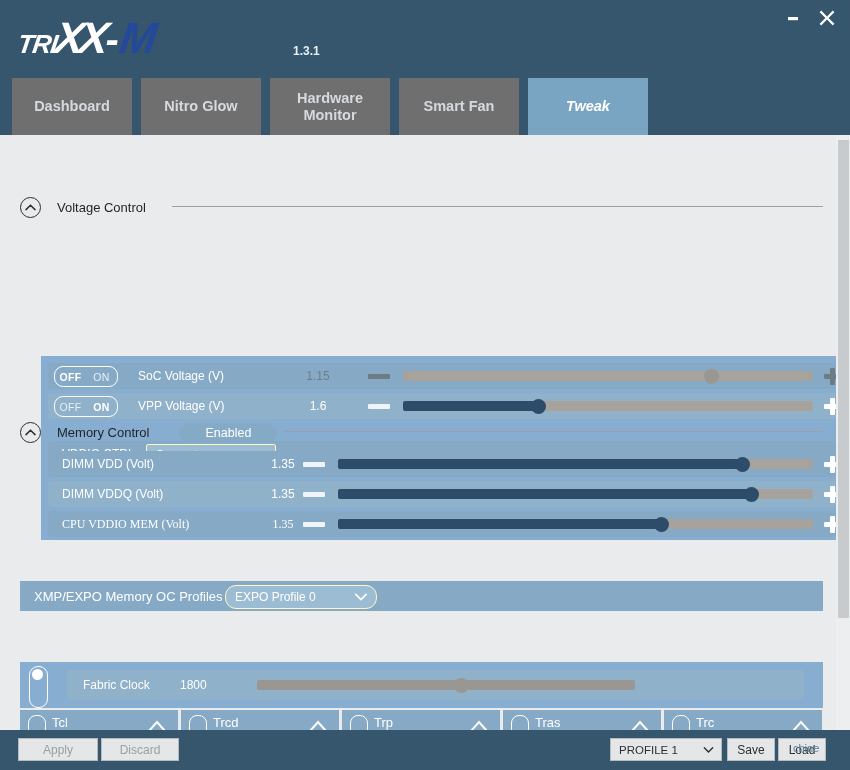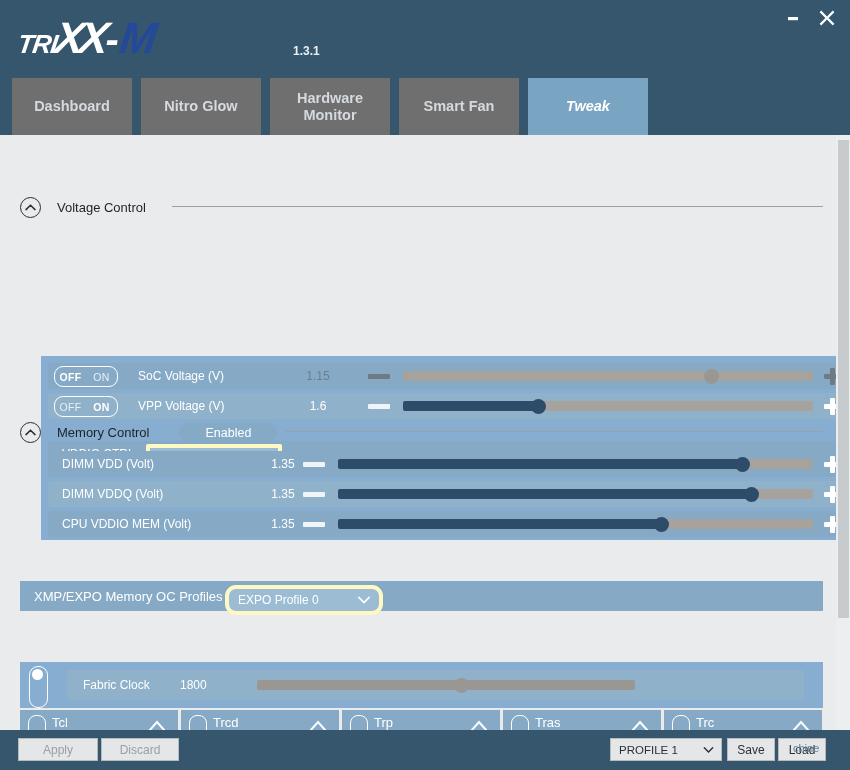--- a/index.html
+++ b/index.html
@@ -80,21 +80,21 @@
   .plus.on::before,.plus.on::after{background:#ffffff;}
 
   .slider{position:absolute;height:10px;border-radius:2px;cursor:pointer;}
   .strack{position:absolute;left:0;top:0;width:100%;height:10px;background:#a8a29d;border-radius:2px;}
   .sfill{position:absolute;left:0;top:0;height:10px;background:#2c4c6a;border-radius:2px;}
   .sknob{position:absolute;top:-2px;width:15px;height:15px;border-radius:50%;background:#2c4c6a;cursor:pointer;}
   .sknob.gray{background:#9a9793;}
 
   .vddio{position:absolute;left:7px;top:85px;width:789px;height:26px;background:#86aac6;border-radius:4px;}
   .vddio .lab{position:absolute;left:14px;top:6px;font-size:12px;color:#ffffff;}
-  .select{position:absolute;background:#9cbcd4;border:4px solid #fef9c3;border-radius:2px;
+  .select{position:absolute;background:#9cbcd4;border:1px solid #fef9c3;border-radius:2px;
           display:flex;align-items:center;cursor:pointer;}
   .select .txt{font-size:12px;color:#ffffff;padding-left:9px;}
   .select .chev{position:absolute;right:8px;top:50%;transform:translateY(-50%);}
 
   
   .mpanel{position:absolute;left:20px;top:446px;width:803px;height:30px;background:#86aac6;}
   .mpanel .lab{position:absolute;left:14px;top:8px;font-size:13px;color:#ffffff;}
 
   .mclock{position:absolute;left:20px;top:479px;width:803px;height:44px;background:#87add0;}
   .mclock .inner{position:absolute;left:47px;top:7px;width:737px;height:30px;background:#8fb1ca;border-radius:4px;}
@@ -244,21 +244,21 @@
           <div class="vval bright" style="left:200px;">1.35</div>
           <div class="minus on" style="left:255px;"></div>
           <div class="slider" style="left:290px;top:8px;width:475px;">
             <div class="strack"></div>
             <div class="sfill" style="width:87%;"></div>
             <div class="sknob" style="left:calc(87% - 7px);"></div>
           </div>
           <div class="plus on" style="left:776px;"></div>
         </div>
 
-        <div class="vrow" style="top:155px;">
+        <div class="vrow" style="top:155px;font-family:Liberation Serif, serif;">
           <div class="vname" style="left:14px;">CPU VDDIO MEM (Volt)</div>
           <div class="vval bright" style="left:200px;">1.35</div>
           <div class="minus on" style="left:255px;"></div>
           <div class="slider" style="left:290px;top:8px;width:475px;">
             <div class="strack"></div>
             <div class="sfill" style="width:68%;"></div>
             <div class="sknob" style="left:calc(68% - 7px);"></div>
           </div>
           <div class="plus on" style="left:776px;"></div>
         </div>

